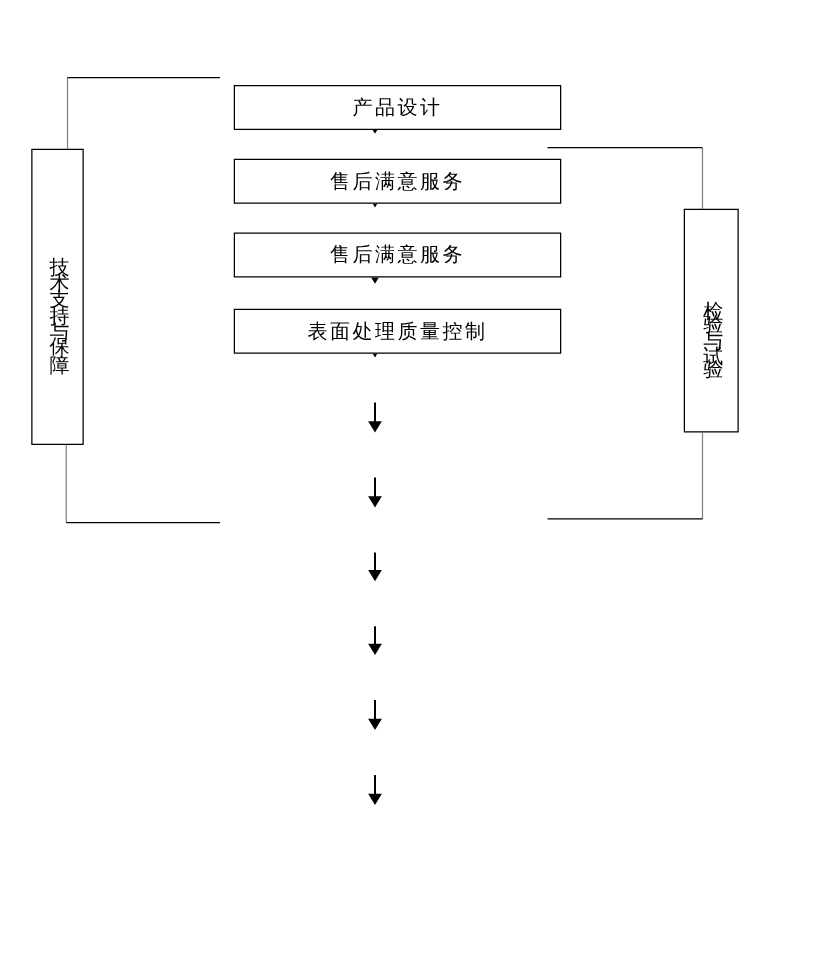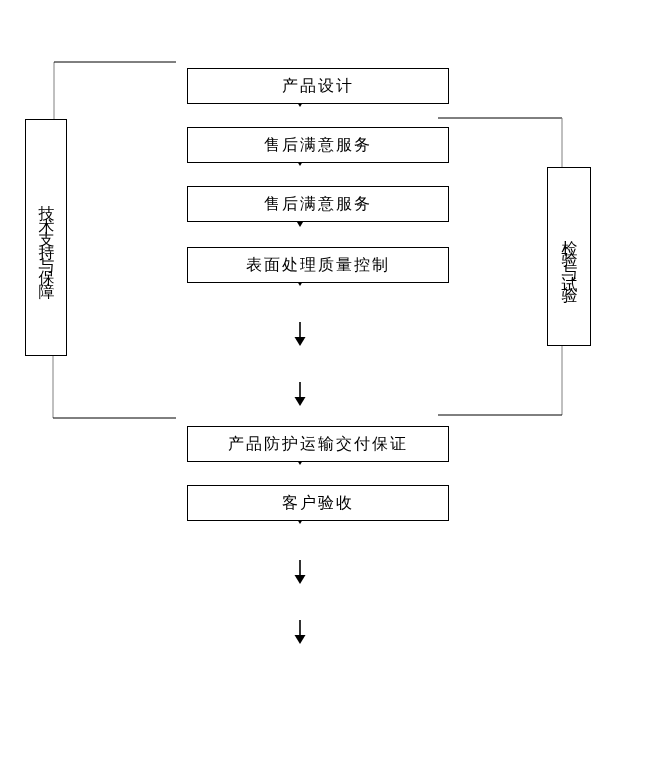--- a/index.html
+++ b/index.html
@@ -96,19 +96,17 @@
     <g>
       <line class="arrow-stem" x1="300" y1="620" x2="300" y2="636"></line>
       <polygon class="arrow-head" points="294.5,635 305.5,635 300,644"></polygon>
     </g>
   </svg>
 
   <div class="flow-box" style="top:48px">产品设计</div>
   <div class="flow-box" style="top:107px">售后满意服务</div>
   <div class="flow-box" style="top:166px">售后满意服务</div>
   <div class="flow-box" style="top:227px">表面处理质量控制</div>
-  <div class="flow-box" style="top:406px">产品防护运输交付保证</div>
-  <div class="flow-box" style="top:465px">客户验收</div>
 
   <div class="side-box side-left">技术支持与保障</div>
   <div class="side-box side-right">检验与试验</div>
 
 </div>
 
 </body></html>

